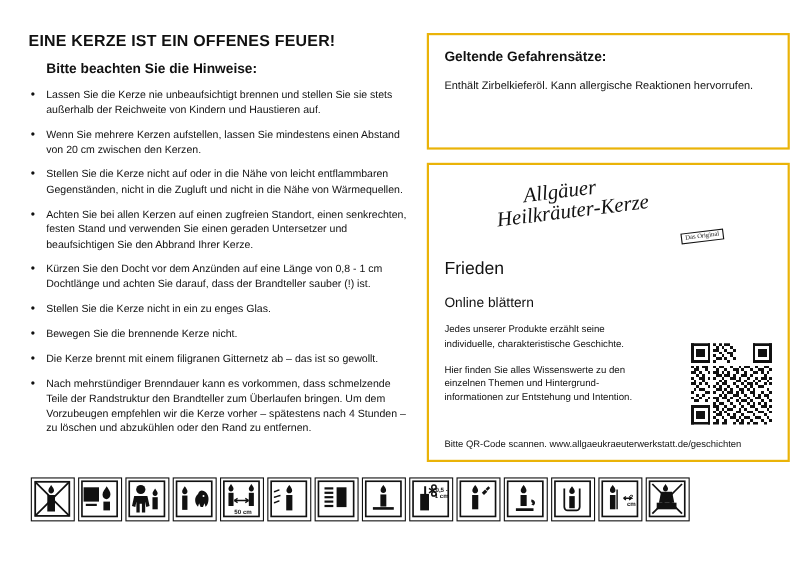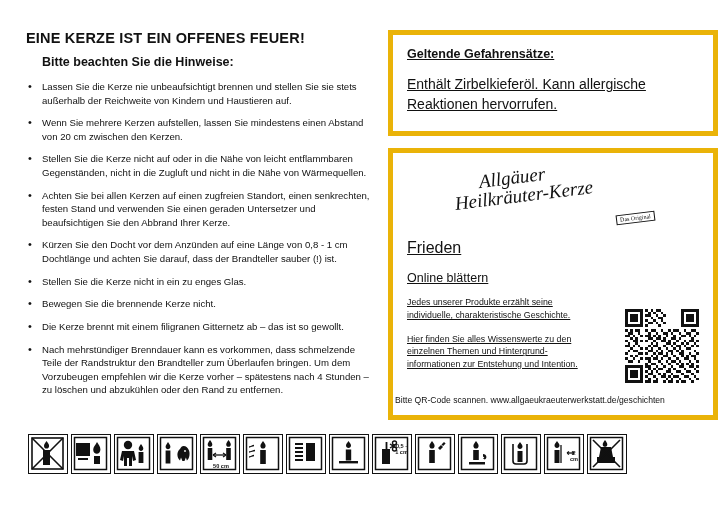--- a/index.html
+++ b/index.html
@@ -52,38 +52,37 @@
   }
   ul.hints li::before {
     content: "\2022";
     position: absolute;
     left: 2px;
     top: -1px;
     font-size: 11px;
   }
 
   .box {
-    border: 5px solid #eab308;
+    border: 2px solid #eab308;
     padding: 12px 14px;
-    text-decoration: underline;
   }
   .box-hazard { height: 106px; }
   .box-brand {
     margin-top: 12px;
     height: 272px;
     position: relative;
     padding: 14px 14px 10px 14px;
   }
   .hazard-title {
     font-size: 12.5px;
     font-weight: bold;
     margin: 0 0 14px 0;
   }
   .hazard-text {
-    font-size: 14px;
+    font-size: 10px;
     line-height: 1.4;
     margin: 0;
   }
 
   .brandmark {
     height: 66px;
     position: relative;
     margin-bottom: 4px;
   }
   .brand-line1 {
@@ -127,21 +126,21 @@
     margin: 0 0 11px 0;
   }
   .brand-body {
     font-size: 8.8px;
     line-height: 1.45;
     width: 185px;
   }
   .brand-body p { margin: 0 0 11px 0; }
   .brand-footer {
     position: absolute;
-    left: 2px;
+    left: 14px;
     bottom: 10px;
     font-size: 8.6px;
     width: 300px;
   }
   .qr {
     position: absolute;
     right: 14px;
     bottom: 32px;
     width: 74px;
     height: 74px;

